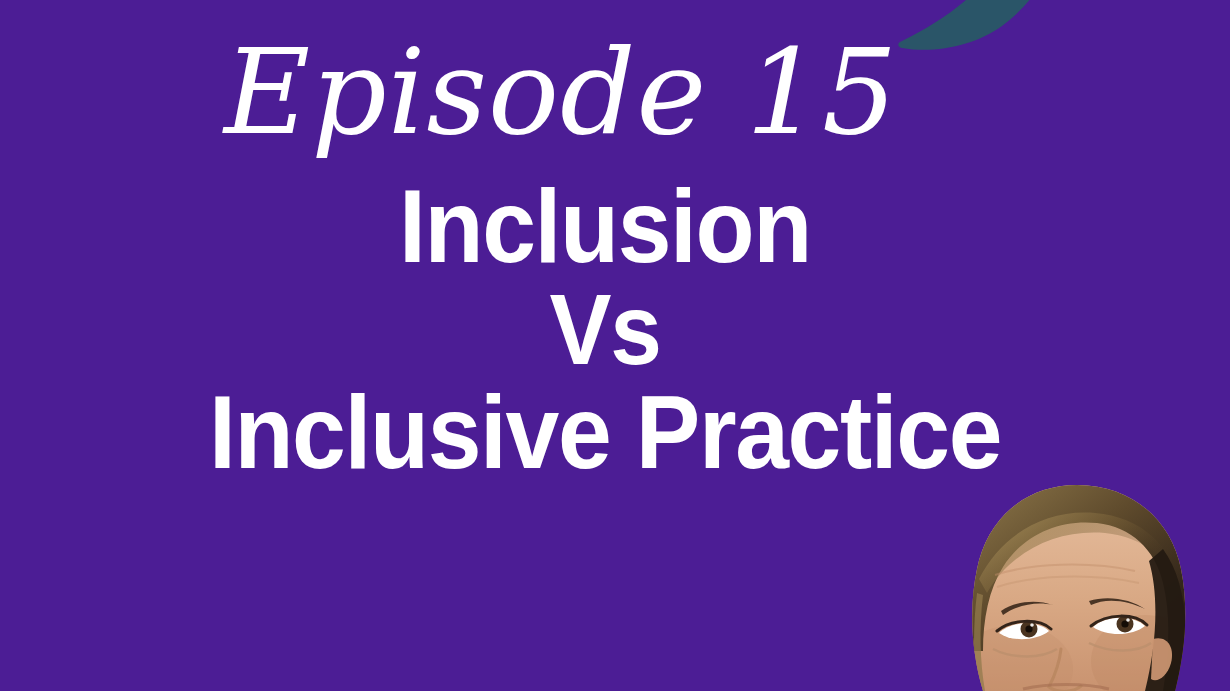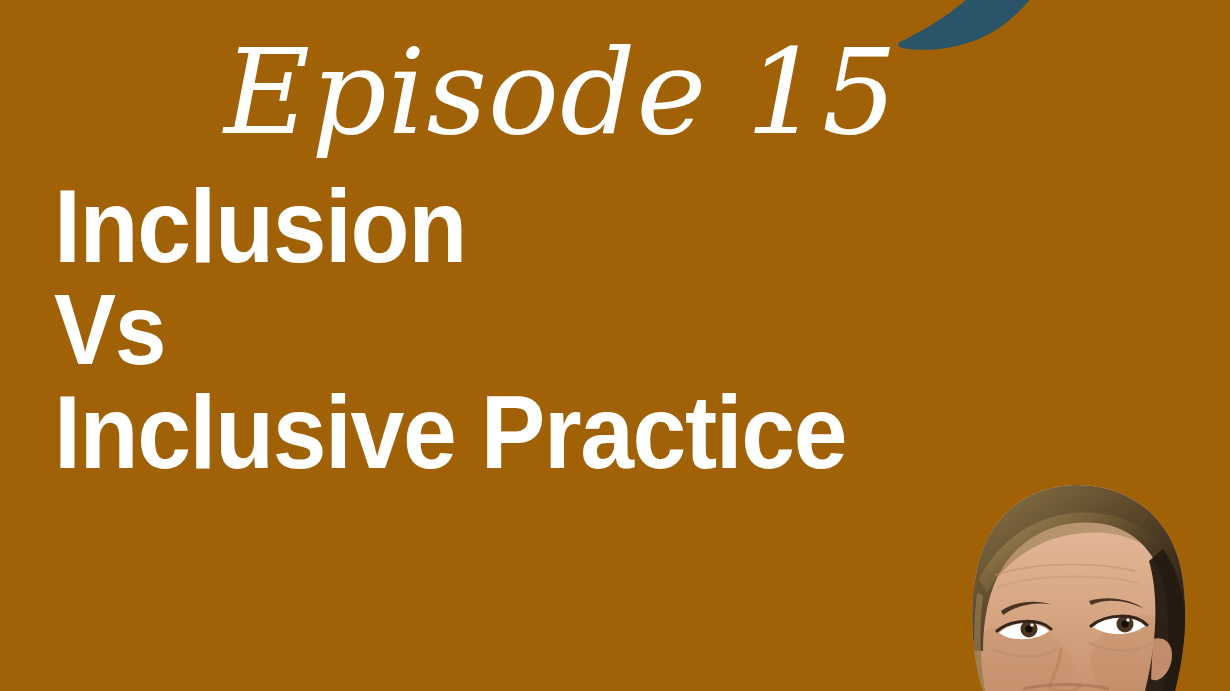--- a/index.html
+++ b/index.html
@@ -7,21 +7,21 @@
     margin: 0;
     padding: 0;
     background: #ffffff;
   }
 
   .canvas {
     position: relative;
     width: 1230px;
     height: 691px;
     overflow: hidden;
-    background: #a16207;
+    background: #4c1d95;
     font-family: "Liberation Sans", sans-serif;
     -webkit-font-smoothing: antialiased;
   }
 
   
   .swoosh {
     position: absolute;
     left: 880px;
     top: -120px;
     width: 190px;
@@ -44,24 +44,24 @@
     font-style: italic;
     font-weight: 400;
     font-size: 118px;
     letter-spacing: 1px;
     fill: #FFFFFF;
   }
 
   
   .title-block {
     position: absolute;
-    left: 12px;
+    left: 5px;
     top: 176px;
     width: 1200px;
-    text-align: left;
+    text-align: center;
   }
   .title-line {
     display: block;
     color: #FFFFFF;
     font-family: "Liberation Sans", sans-serif;
     font-weight: 700;
     letter-spacing: -1.5px;
     line-height: 0.97;
     white-space: nowrap;
     transform: scaleX(0.93);

